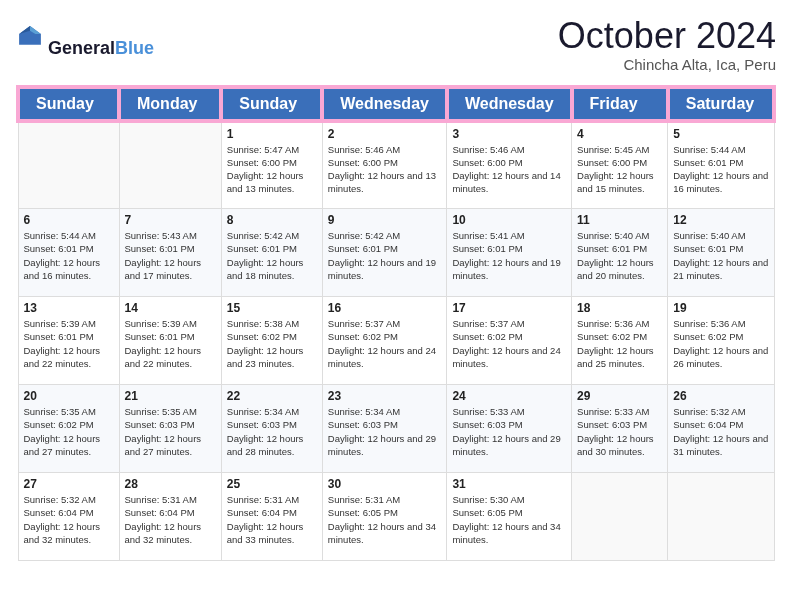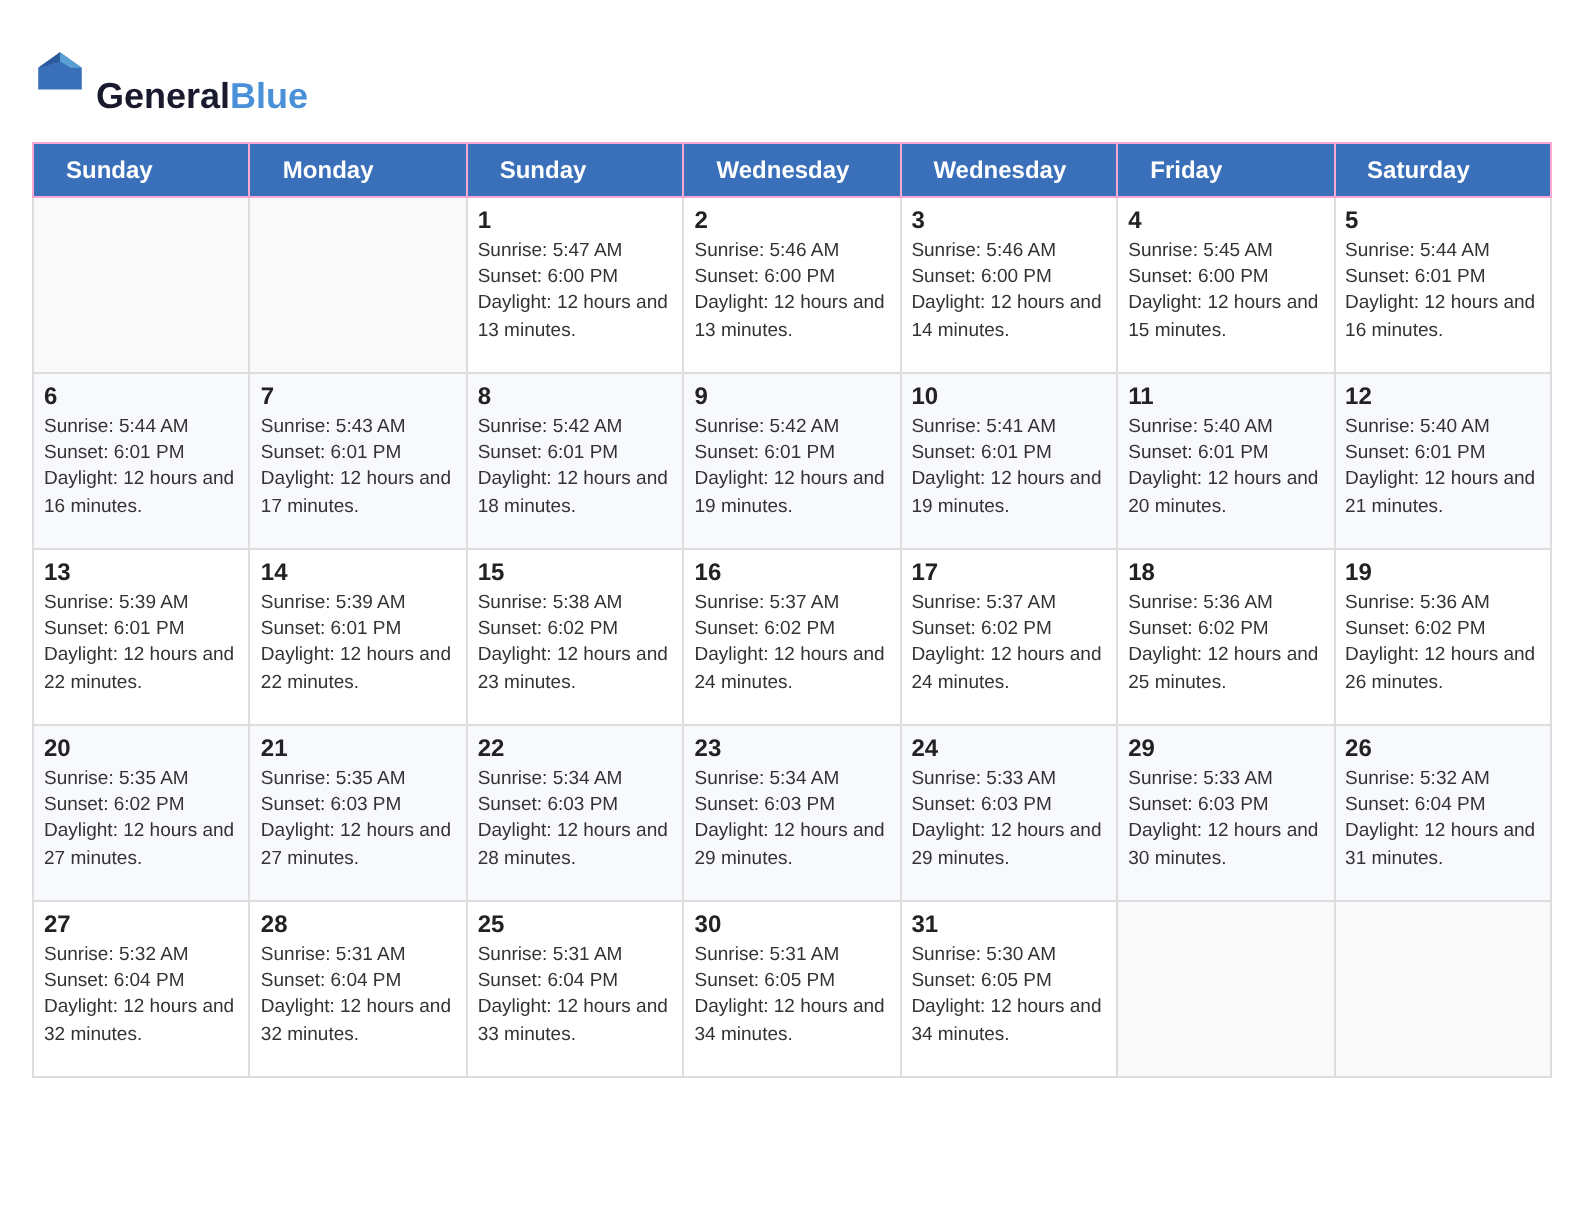--- a/index.html
+++ b/index.html
@@ -49,25 +49,25 @@
       color: #555;
     }
     .calendar {
       width: 100%;
       border-collapse: collapse;
       border: 1px solid #ccc;
     }
     .calendar th {
       background-color: #3a6fba;
       color: #fff;
-      font-size: 12px;
+      font-size: 16px;
       font-weight: bold;
       padding: 6px 16px;
       text-align: left;
-      border: 1px solid #f9a8d4;
+      border: 4px solid #f9a8d4;
     }
     .calendar td {
       vertical-align: top;
       padding: 4px 5px;
       font-size: 10px;
       color: #333;
       border: 1px solid #ddd;
       width: 108px;
       min-height: 80px;
       height: 88px;
@@ -103,20 +103,22 @@
     <svg class="logo-icon" viewBox="0 0 36 36">
       <polygon points="18,4 32,14 32,28 18,28 4,28 4,14" fill="#3a6fba"></polygon>
       <polygon points="18,4 32,14 25,14 18,10" fill="#5a9fd4"></polygon>
       <polygon points="4,14 18,10 18,4" fill="#2a5a9a"></polygon>
     </svg>
     <div class="logo-text">
       <div>General<span>Blue</span></div>
     </div>
   </div>
   <div class="title-block">
+    <div class="month-title">October 2024</div>
+    <div class="location-title">Chincha Alta, Ica, Peru</div>
   </div>
 </div>
 
 <table class="calendar">
   <thead>
     <tr>
     <th>Sunday</th>
         <th>Monday</th>
         <th>Sunday</th>
         <th>Wednesday</th>

